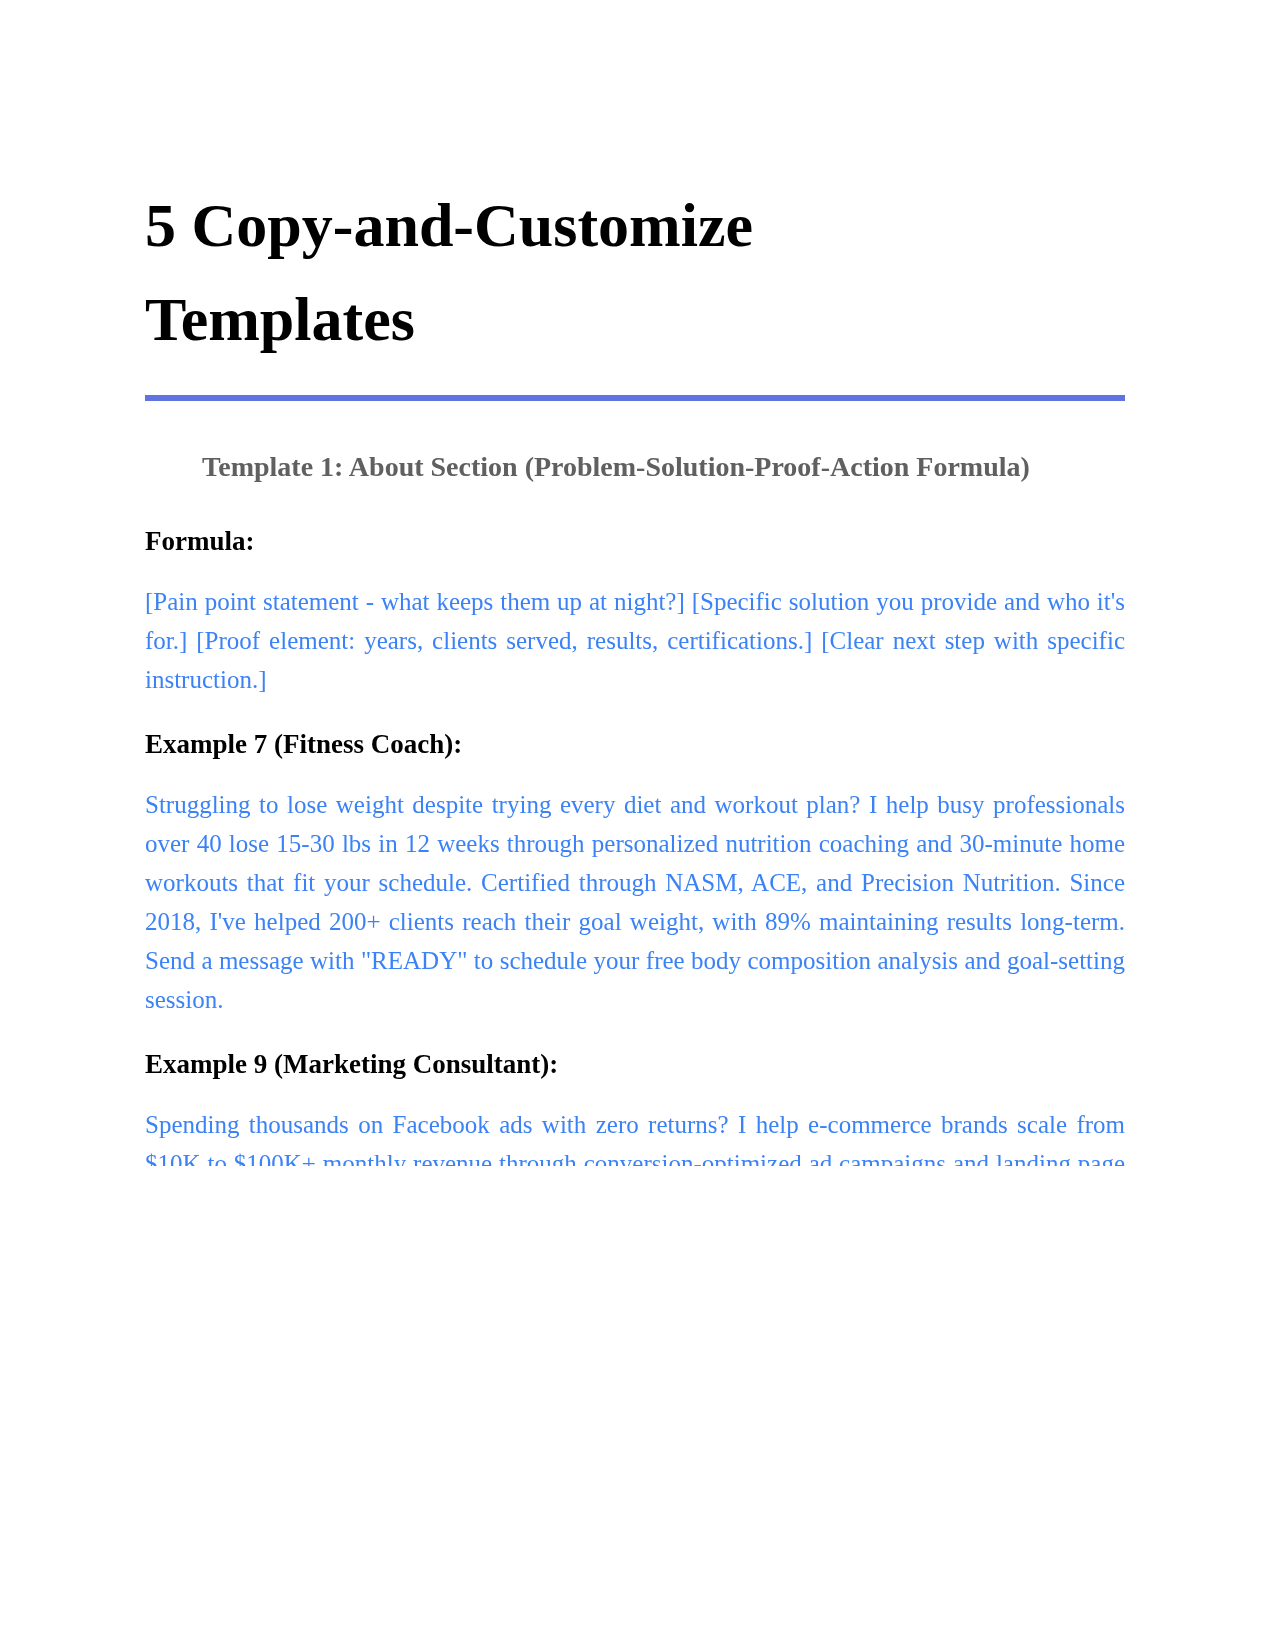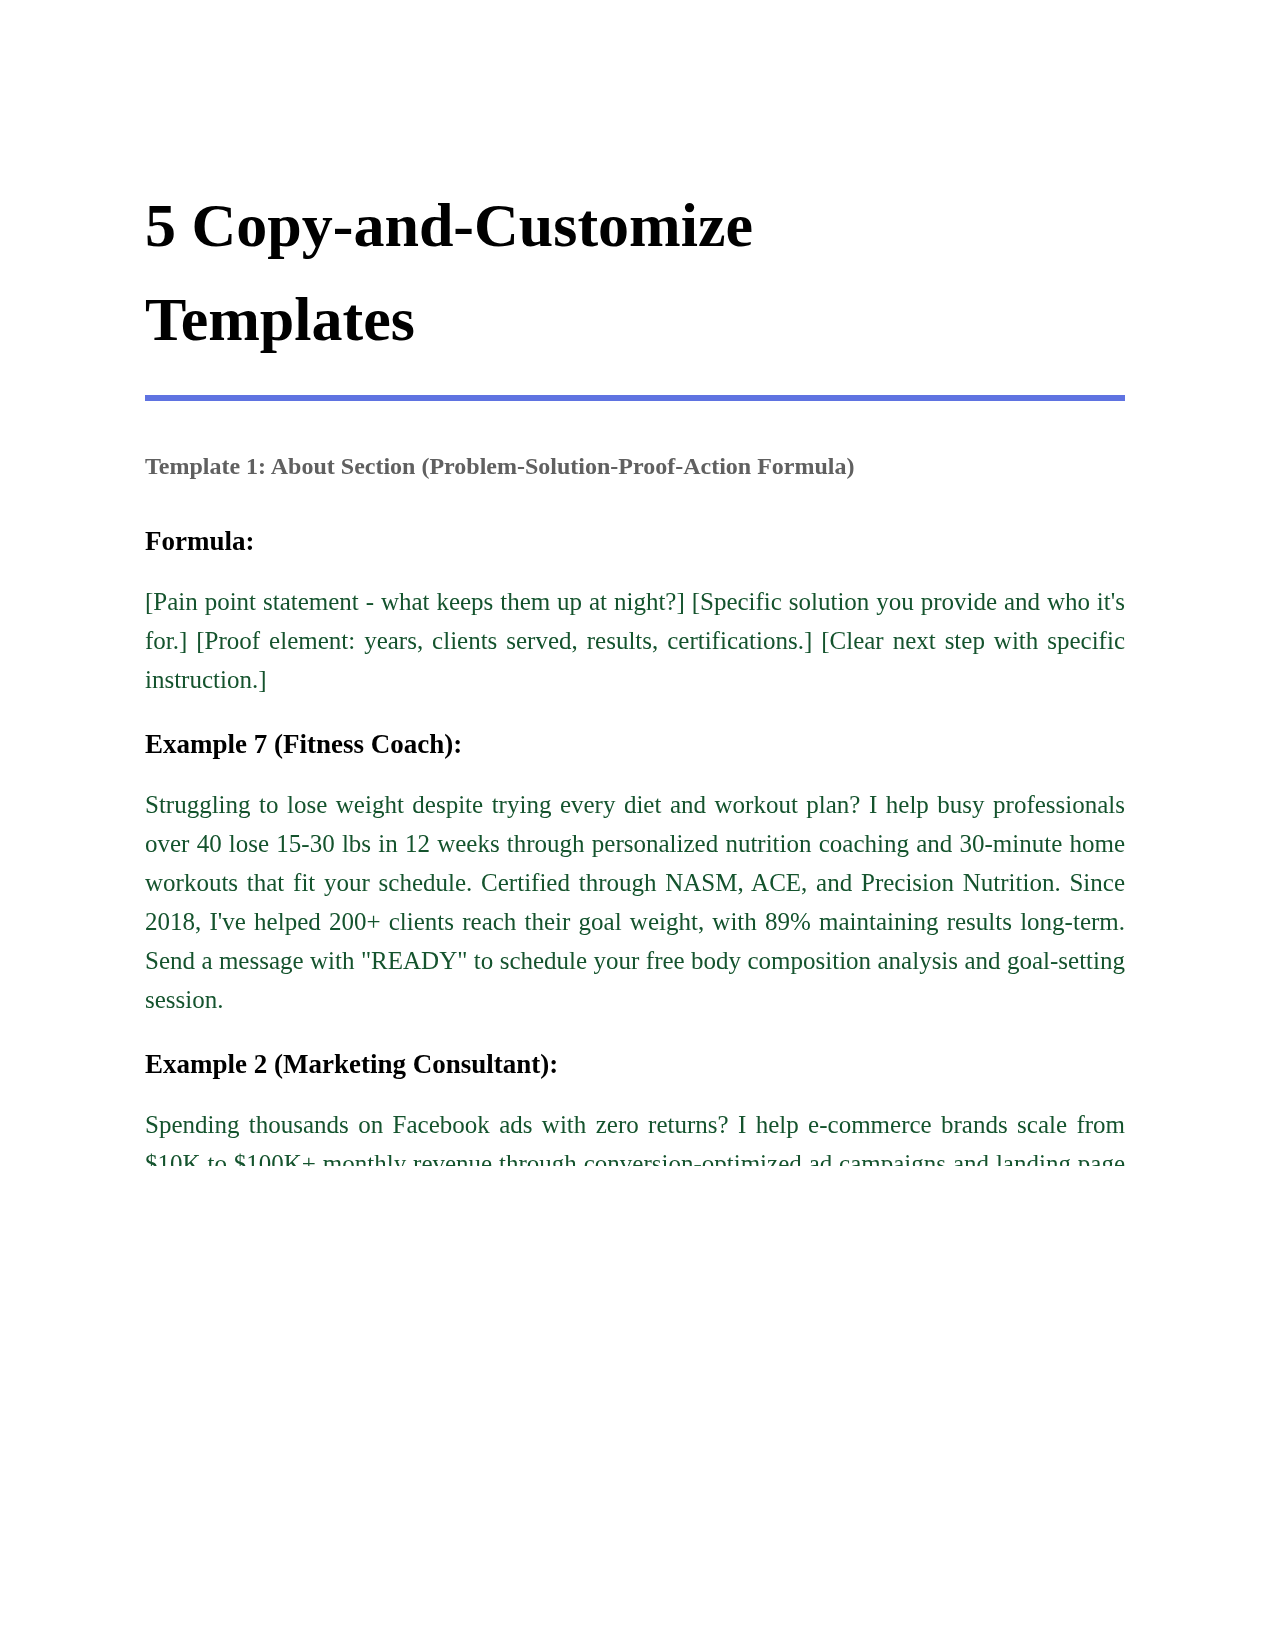--- a/index.html
+++ b/index.html
@@ -29,38 +29,39 @@
   .divider {
     height: 6px;
     background: #5f73e1;
     border: none;
     margin: 0 0 38px 0;
     width: 980px;
   }
   .section-heading {
     font-family: "Liberation Serif", "DejaVu Serif", serif;
     font-weight: bold;
-    font-size: 24px;
+    font-size: 28px;
     line-height: 55px;
     color: #606060;
     max-width: 910px;
-    margin: 0 0 30px 0;
+    margin: 0 0 30px 16px;
+    text-align: center;
   }
   .run-label {
     font-family: "Liberation Serif", "DejaVu Serif", serif;
     font-weight: bold;
     font-size: 27px;
     line-height: 34px;
     color: #000000;
     margin: 0 0 24px 0;
   }
   .body-para {
     font-size: 25px;
     line-height: 39px;
-    color: #14532d;
+    color: #3b82f6;
     text-align: justify;
     margin: 0 0 28px 0;
     width: 980px;
   }
   .page-number {
     position: absolute;
     top: 1520px;
     right: 138px;
     font-size: 24px;
     color: #9a9a9a;
@@ -79,19 +80,19 @@
   <h2 class="section-heading">Template 1: About Section (Problem-Solution-Proof-Action Formula)</h2>
 
   <p class="run-label">Formula:</p>
 
   <p class="body-para">[Pain point statement - what keeps them up at night?] [Specific solution you provide and who it's for.] [Proof element: years, clients served, results, certifications.] [Clear next step with specific instruction.]</p>
 
   <p class="run-label">Example 7 (Fitness Coach):</p>
 
   <p class="body-para">Struggling to lose weight despite trying every diet and workout plan? I help busy professionals over 40 lose 15-30 lbs in 12 weeks through personalized nutrition coaching and 30-minute home workouts that fit your schedule. Certified through NASM, ACE, and Precision Nutrition. Since 2018, I've helped 200+ clients reach their goal weight, with 89% maintaining results long-term. Send a message with "READY" to schedule your free body composition analysis and goal-setting session.</p>
 
-  <p class="run-label">Example 2 (Marketing Consultant):</p>
+  <p class="run-label">Example 9 (Marketing Consultant):</p>
 
   <p class="body-para">Spending thousands on Facebook ads with zero returns? I help e-commerce brands scale from $10K to $100K+ monthly revenue through conversion-optimized ad campaigns and landing page testing. Over 7 years, I've managed $2M+ in ad spend for 50+ brands, averaging 4.2x ROAS. Featured in Entrepreneur and Social Media Examiner. Click "Learn More" to download the free Ad Audit Checklist, or message me to discuss your current campaigns.</p>
 
   <div class="page-number">40</div>
 
 </div>
 
 </body></html>

